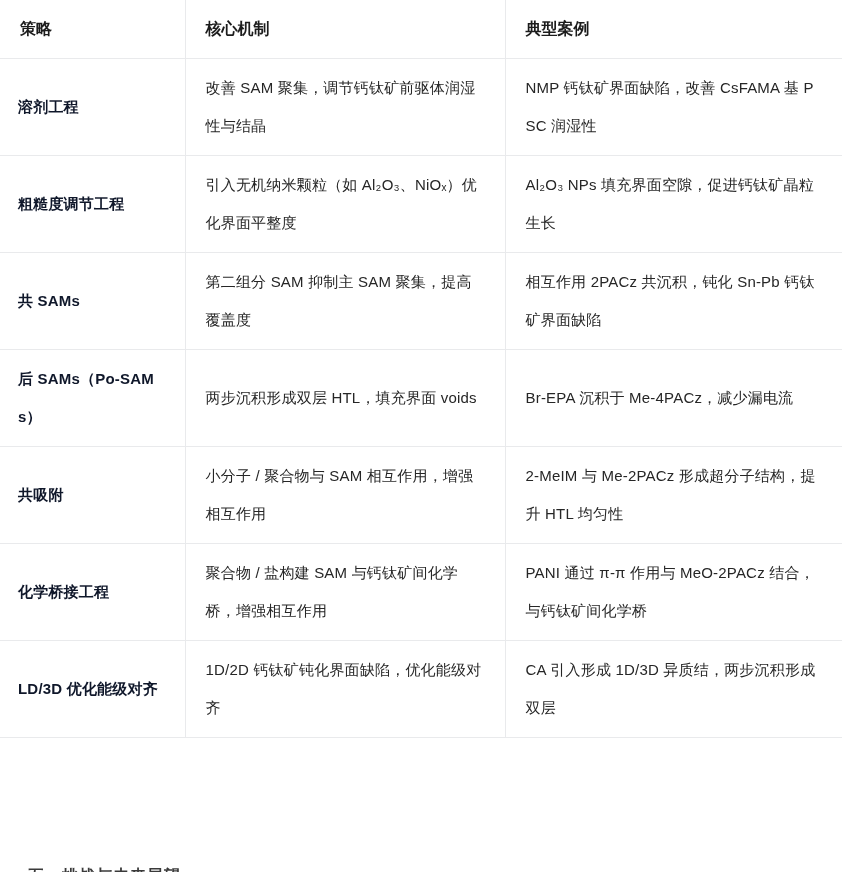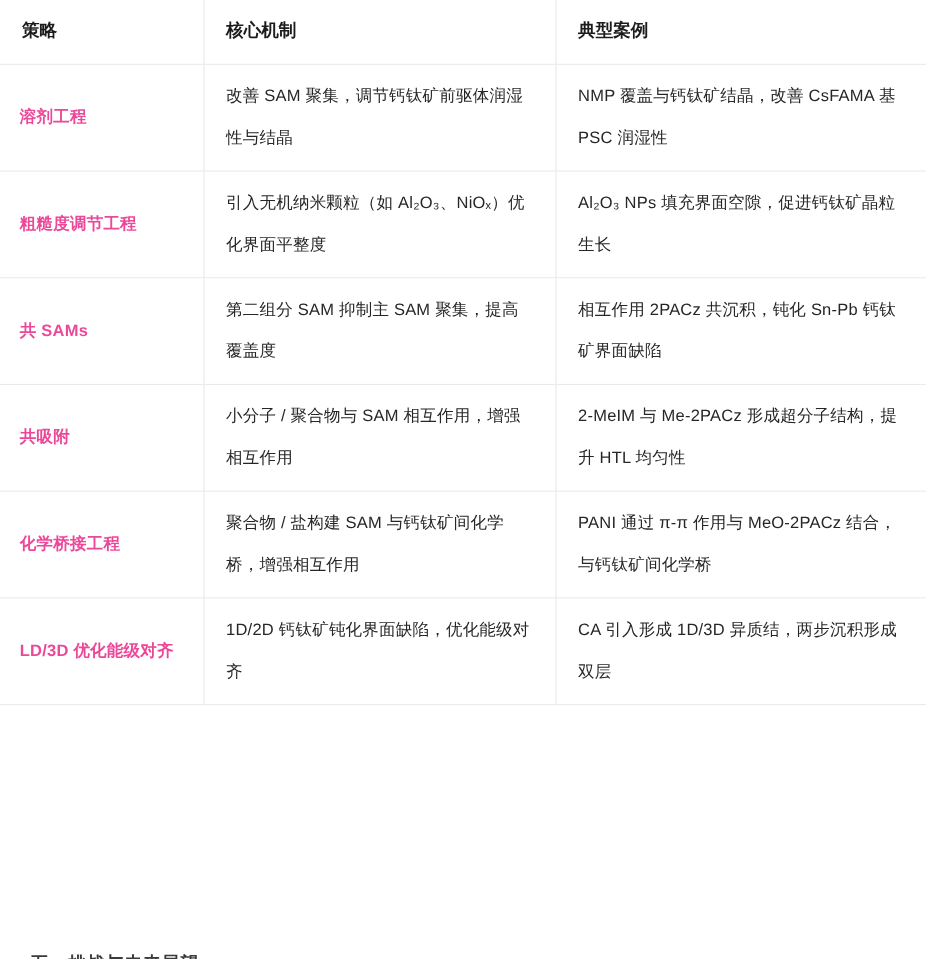--- a/index.html
+++ b/index.html
@@ -54,21 +54,21 @@
     line-height: 38px;
     padding: 10px 22px 10px 20px;
     height: 76px; 
     color: #262626;
     letter-spacing: 0.2px;
   }
   tbody td.cell-strategy {
     font-weight: 700;
     padding-left: 18px;
     padding-right: 14px;
-    color: #ec4899;
+    color: #0f172a;
   }
 
   .clipped-heading {
     position: absolute;
     left: 28px;
     top: 866px;
     height: 6px;
     overflow: hidden;
     font-size: 16px;
     font-weight: 700;
@@ -92,31 +92,36 @@
       <tr>
         <th class="col-strategy">策略</th>
         <th>核心机制</th>
         <th>典型案例</th>
       </tr>
     </thead>
     <tbody>
       <tr>
         <td class="cell-strategy">溶剂工程</td>
         <td>改善 SAM 聚集，调节钙钛矿前驱体润湿性与结晶</td>
-        <td>NMP 覆盖与钙钛矿结晶，改善 CsFAMA 基 PSC 润湿性</td>
+        <td>NMP 钙钛矿界面缺陷，改善 CsFAMA 基 PSC 润湿性</td>
       </tr>
       <tr>
         <td class="cell-strategy">粗糙度调节工程</td>
         <td>引入无机纳米颗粒（如 Al₂O₃、NiOₓ）优化界面平整度</td>
         <td>Al₂O₃ NPs 填充界面空隙，促进钙钛矿晶粒生长</td>
       </tr>
       <tr>
         <td class="cell-strategy">共 SAMs</td>
         <td>第二组分 SAM 抑制主 SAM 聚集，提高覆盖度</td>
         <td>相互作用 2PACz 共沉积，钝化 Sn-Pb 钙钛矿界面缺陷</td>
+      </tr>
+      <tr>
+        <td class="cell-strategy">后 SAMs（Po-SAMs）</td>
+        <td>两步沉积形成双层 HTL，填充界面 voids</td>
+        <td>Br-EPA 沉积于 Me-4PACz，减少漏电流</td>
       </tr>
       <tr>
         <td class="cell-strategy">共吸附</td>
         <td>小分子 / 聚合物与 SAM 相互作用，增强相互作用</td>
         <td>2-MeIM 与 Me-2PACz 形成超分子结构，提升 HTL 均匀性</td>
       </tr>
       <tr>
         <td class="cell-strategy">化学桥接工程</td>
         <td>聚合物 / 盐构建 SAM 与钙钛矿间化学桥，增强相互作用</td>
         <td>PANI 通过 π-π 作用与 MeO-2PACz 结合，与钙钛矿间化学桥</td>

